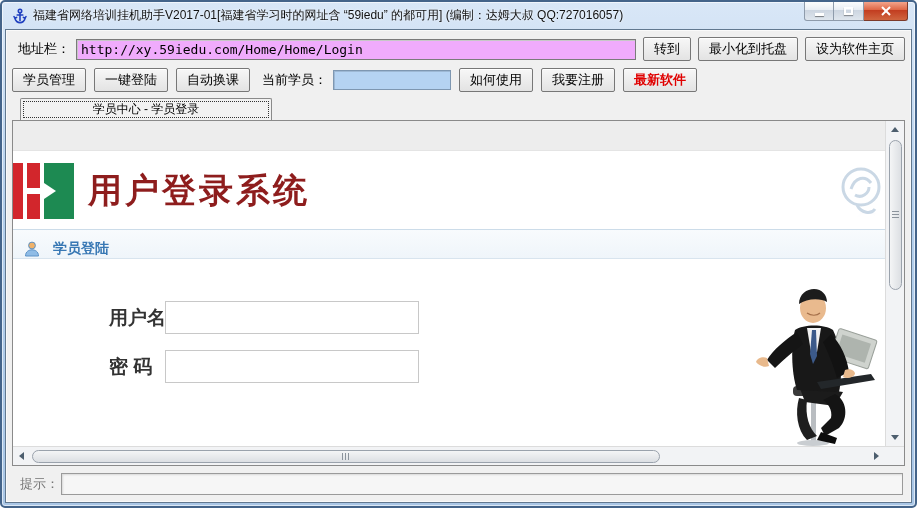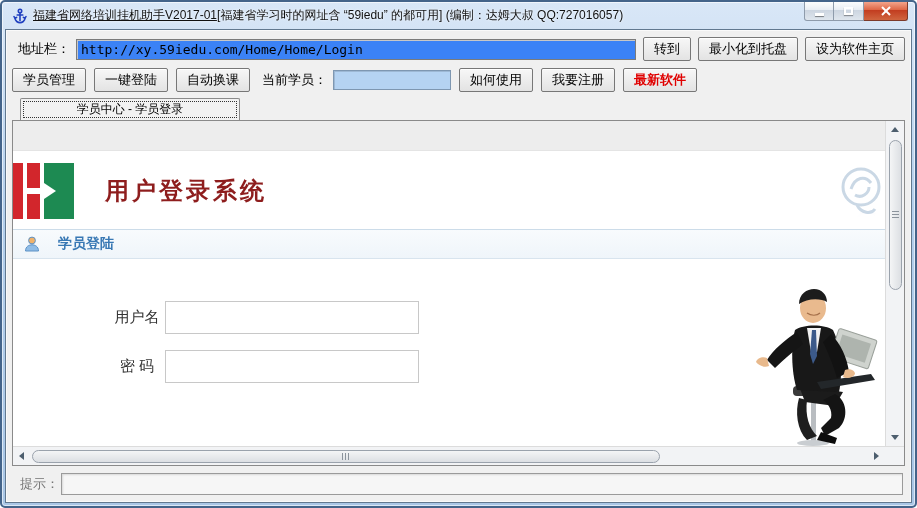--- a/index.html
+++ b/index.html
@@ -10,21 +10,21 @@
   .window{
     width:917px; height:508px;
     border:2px solid #44648a; border-radius:5px;
     background:linear-gradient(#d9e7f7,#b4cfec 40%,#a9c6e6);
     padding:0 3px 3px 3px;
     display:flex; flex-direction:column;
     box-shadow: inset 0 0 0 1px rgba(255,255,255,.6);
   }
   .titlebar{ height:27px; display:flex; align-items:center; padding:0 2px 0 7px; position:relative; }
   .app-icon{ width:16px; height:16px; margin-right:5px; flex:0 0 auto; }
-  .title-text{ font-size:12px; color:#111; white-space:nowrap; text-shadow:0 0 3px #fff;text-decoration:underline; }
+  .title-text{ font-size:12px; color:#111; white-space:nowrap; text-shadow:0 0 3px #fff; }
   .title-sub{ font-size:12px; color:#111; white-space:nowrap; text-shadow:0 0 3px #fff; }
   .win-btns{ position:absolute; right:4px; top:0; display:flex; }
   .win-btn{
     width:30px; height:19px; display:flex; align-items:center; justify-content:center;
     background:linear-gradient(#fdfdfd,#e8edf3 45%,#ccd5e0 46%,#dfe6ee);
     border:1px solid #8e9bab; border-top:none; cursor:pointer;
   }
   .win-btn + .win-btn{ border-left:none; }
   .win-btn.min{ border-radius:0 0 0 3px; }
   .win-btn.close{ width:44px; border-radius:0 0 3px 0;
@@ -36,21 +36,21 @@
     flex:1; background:#f0f0f0; border:1px solid #61788f;
     box-shadow: inset 0 0 0 1px #fafafa;
     display:flex; flex-direction:column; padding:4px 6px 4px 6px; overflow:hidden;
   }
 
   
   .row{ display:flex; align-items:center; }
   .addr-row{ height:30px; flex:0 0 auto; }
   .addr-label{ font-size:13px; margin:0 6px 0 6px; white-space:nowrap; }
   .sunken{
-    border:1px solid #7b7b7b; background:#3b82f6;
+    border:1px solid #7b7b7b; background:#f0abfc;
     box-shadow: inset 1px 1px 0 #c7c7c7;
   }
   .url-input{
     flex:1; height:21px; padding:1px 4px; font-family:"DejaVu Sans Mono","Liberation Mono",monospace;
     font-size:13px; outline:none;
   }
   .btn{
     height:24px; padding:4px 10px; font-size:13px; white-space:nowrap; cursor:pointer;
     background:linear-gradient(#f7f7f7,#e3e3e3); border:1px solid #777;
     border-radius:2px; box-shadow: inset 0 1px 0 #fff; color:#000;
@@ -61,21 +61,21 @@
   .tool-row{ height:30px; flex:0 0 auto; margin-top:1px; }
   .tool-row .btn{ margin-right:8px; }
   .cur-label{ font-size:13px; margin:0 6px 0 4px; white-space:nowrap; }
   .cur-input{ width:118px; height:20px; background:#b5d3f2; border:1px solid #7e97b1;
     box-shadow: inset 1px 1px 0 #9db8d4; outline:none; font-size:13px; padding:0 4px; }
   .cur-input-wrap{ margin-right:8px; }
   .btn.red-text{ color:#e00000; font-weight:bold; }
 
   .tab-row{ height:23px; flex:0 0 auto; margin-top:2px; align-items:flex-end; }
   .tab{
-    width:220px; height:22px; margin-left:8px;
+    width:252px; height:22px; margin-left:8px;
     background:#f2f2f2; border:1px solid #8a8a8a; border-bottom:none;
     border-radius:2px 2px 0 0; display:flex; align-items:center; justify-content:center;
     font-size:12px; cursor:pointer; position:relative;
   }
   .tab::after{ content:""; position:absolute; inset:2px; border:1px dotted #333; pointer-events:none; }
 
   
   .content-frame{
     flex:1; border:1px solid #8a8a8a; background:#fff;
     box-shadow: inset 1px 1px 0 rgba(0,0,0,.12);
@@ -87,32 +87,32 @@
 
   .brand-row{ flex:0 0 auto; padding:12px 0 10px 0; display:flex; align-items:center; position:relative;
     -webkit-box-reflect: below -34px linear-gradient(transparent 72%, rgba(0,0,0,.18)); }
   .logo{ width:64px; height:56px; position:relative; flex:0 0 auto; }
   .logo .bar-l{ position:absolute; left:0; top:0; width:10px; height:56px; background:var(--logo-red); }
   .logo .sq-t{ position:absolute; left:14px; top:0; width:13px; height:25px; background:var(--logo-red); }
   .logo .sq-b{ position:absolute; left:14px; top:31px; width:13px; height:25px; background:var(--logo-red); }
   .logo .green{ position:absolute; left:31px; top:0; width:30px; height:56px; background:var(--logo-green); }
   .logo .green::before{ content:""; position:absolute; left:0; top:20px;
     border-top:8px solid transparent; border-bottom:8px solid transparent; border-left:12px solid #fff; }
-  .page-title{ margin-left:28px; font-size:24px; font-weight:bold; letter-spacing:3px; color:var(--title-red); }
+  .page-title{ margin-left:11px; font-size:34px; font-weight:bold; letter-spacing:3px; color:var(--title-red); }
   .watermark{ position:absolute; right:-6px; top:12px; width:56px; height:60px; opacity:.65; }
 
   .section-bar{
-    flex:0 0 auto; height:30px; display:flex; align-items:center; gap:17px; padding-left:10px;
+    flex:0 0 auto; height:30px; display:flex; align-items:flex-end; gap:12px; padding-left:10px;
     background:linear-gradient(#f8fbfd,#eff5fa); border-top:1px solid #ccdce9; border-bottom:1px solid #d8e4ee;
   }
   .section-title{ color:var(--section-blue); font-size:14px; font-weight:bold; }
 
   .form-area{ flex:1; position:relative; padding:42px 0 0 96px; }
   .f-row{ display:flex; align-items:center; margin-bottom:16px; }
-  .f-label{ width:56px; font-size:15px; font-weight:normal; color:#333; white-space:nowrap;text-align:center; }
+  .f-label{ width:56px; font-size:19px; font-weight:bold; color:#333; white-space:nowrap; }
   .f-input{ width:254px; height:33px; border:1px solid #c8c8c8; background:#fff; outline:none;
     font-size:15px; padding:0 6px; }
   .action-row{ display:flex; align-items:center; margin-top:18px; padding-left:56px; }
   .login-btn{
     width:134px; height:38px; background:var(--login-blue); color:#fff; border:none; cursor:pointer;
     font-size:19px; font-weight:bold; letter-spacing:10px; padding-left:10px;
     display:flex; align-items:center; justify-content:center;
   }
   .reset-link{ margin-left:22px; color:#8a8a8a; font-size:14px; cursor:pointer; text-decoration:none; }
   .man-photo{ position:absolute; right:2px; bottom:0; width:136px; height:160px; }

